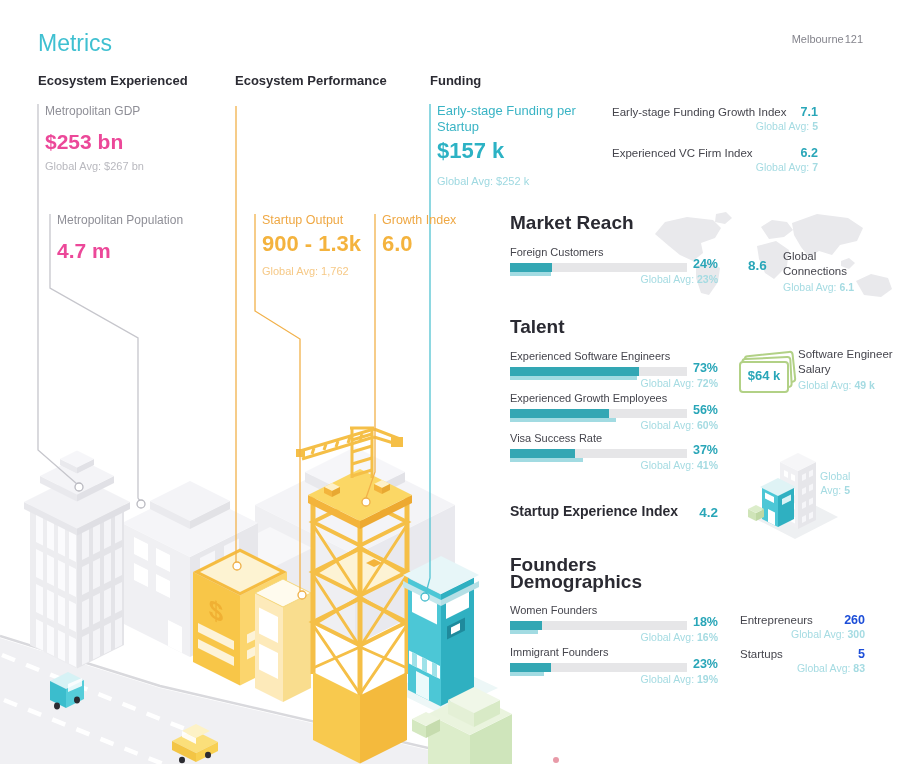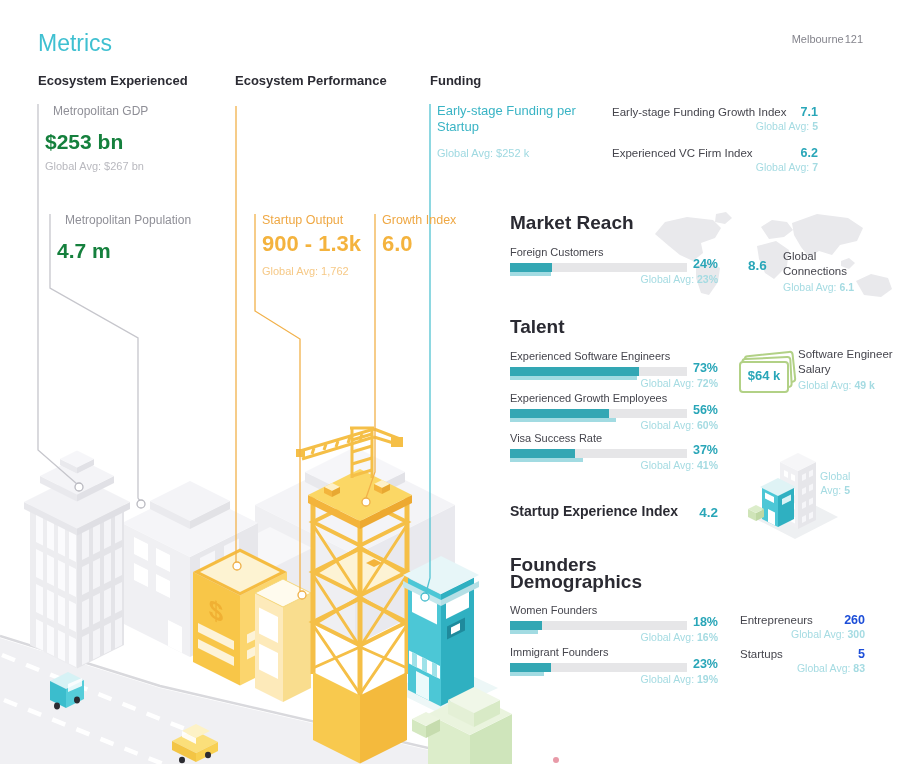--- a/index.html
+++ b/index.html
@@ -7,22 +7,22 @@
         font-family:"Liberation Sans",sans-serif;color:#2b2b33;}
   svg{position:absolute;left:0;top:0;}
   .page-title{position:absolute;left:38px;top:30px;font-size:23px;color:#3fc0d1;font-weight:400;}
   .topright{position:absolute;top:33px;right:55px;font-size:11px;color:#84848c;display:flex;gap:1px;}
   .col-h{position:absolute;top:73px;font-size:13px;font-weight:700;color:#2b2b33;}
   
   .metric{position:absolute;}
   .metric .m-label{font-size:12px;line-height:16px;}
   .metric .m-value{font-size:21px;font-weight:700;margin-top:3px;line-height:25px;}
   .metric .m-global{font-size:11px;margin-top:6px;}
-  .metric.gray .m-label{color:#8f8f97;margin-left:8px;}
-  .metric.gray .m-value{color:#15803d;margin-top:10px;}
+  .metric.gray .m-label{color:#8f8f97;}
+  .metric.gray .m-value{color:#ec4899;margin-top:10px;}
   .metric.gray .m-global{color:#b9b9bf;}
   .metric.orange .m-label{color:#efa844;font-size:12.5px;}
   .metric.orange .m-value{color:#f4b33e;font-size:22px;}
   .metric.orange .m-global{color:#f6c987;}
   .metric.teal .m-label{color:#3ab4c5;font-size:13px;}
   .metric.teal .m-value{color:#2cb2c4;font-size:22px;}
   .metric.teal .m-global{color:#9fd9e1;}
   .metric.teal .m-global{margin-top:12px;}
   
   .sec-h{position:absolute;font-size:19px;font-weight:700;color:#2a2a32;line-height:17px;}
@@ -406,20 +406,21 @@
     <div class="m-global" style="margin-top:9px;">Global Avg: 1,762</div>
   </div>
 
   <div class="metric orange" style="left:382px;top:212px;">
     <div class="m-label">Growth Index</div>
     <div class="m-value">6.0</div>
   </div>
 
   <div class="metric teal" style="left:437px;top:103px;width:142px;">
     <div class="m-label">Early-stage Funding per Startup</div>
+    <div class="m-value">$157 k</div>
     <div class="m-global">Global Avg: $252 k</div>
   </div>
 
   <div class="idx" style="top:106px;">
     <div class="lbl">Early-stage Funding Growth Index</div>
     <div class="val">7.1</div>
     <div class="glb">
       <span>Global Avg:</span> <span class="bv">5</span>
     </div>
   </div>

